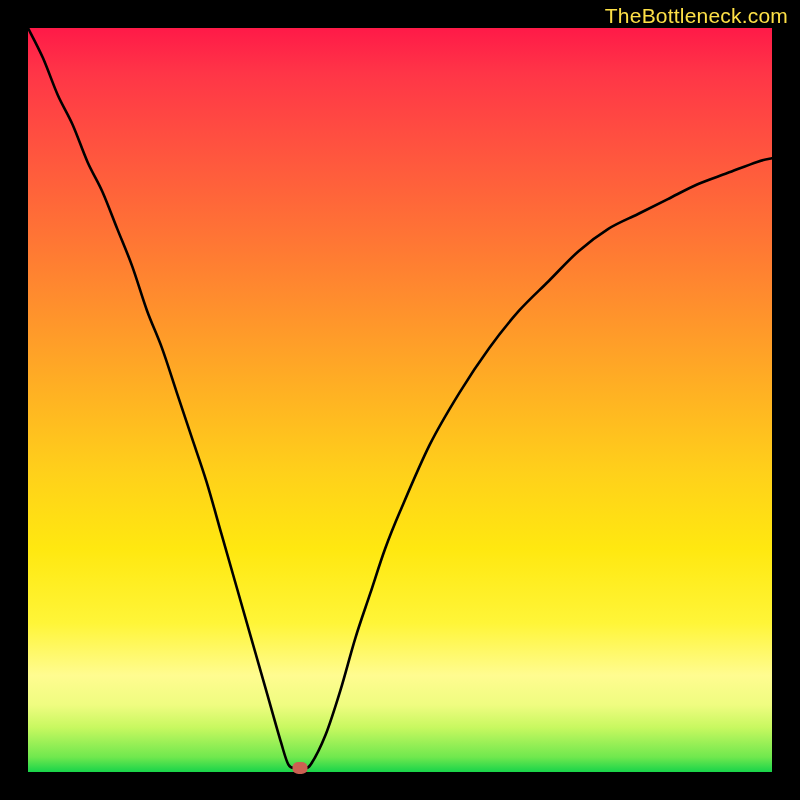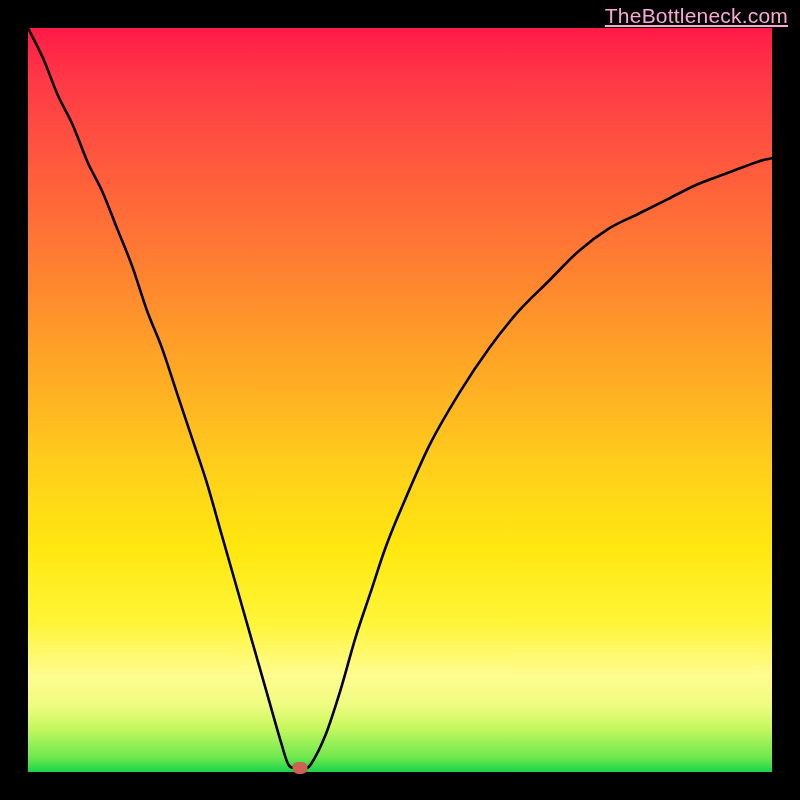--- a/index.html
+++ b/index.html
@@ -39,25 +39,24 @@
       #effc80 91%,
       #c8f860 94%,
       #70e84e 98%,
       #18d44a 100%
     );
   }
   .watermark {
     position: absolute;
     top: 4px;
     right: 12px;
-    color: #f9a8d4;
+    color: #fde047;
     font-size: 21px;
     letter-spacing: 0.2px;
     font-weight: 500;
-    text-decoration: underline;
   }
   .curve-svg {
     position: absolute;
     top: 0;
     left: 0;
     width: 744px;
     height: 744px;
     pointer-events: none;
   }
   .marker {

